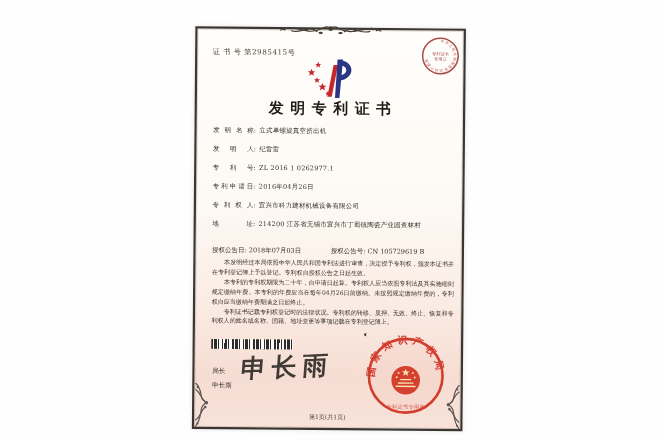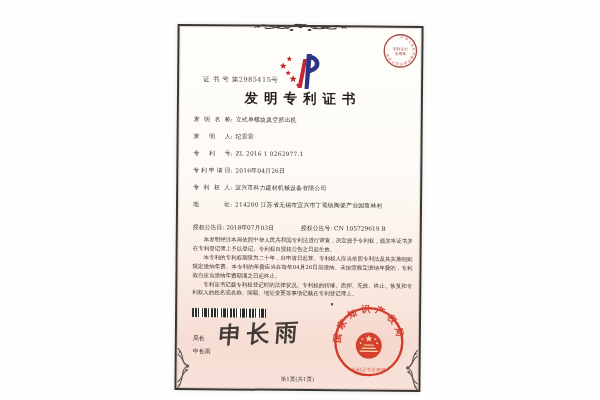--- a/index.html
+++ b/index.html
@@ -9,21 +9,21 @@
     position:absolute;left:176px;top:25px;width:246px;height:366px;
     border:2px solid #3c3631;box-sizing:border-box;
     background:linear-gradient(180deg,#fffefb 0%,#fdfaf5 42%,#fbeee6 66%,#f6ddd3 87%,#f8e2d9 100%);
     transform:rotate(0.5deg);
     box-shadow:inset 0 0 0 1px rgba(90,80,70,0.18), 0 0 5px rgba(0,0,0,0.10);
   }
   .ornament-top{position:absolute;top:-9px;left:50%;transform:translateX(-50%);width:100px;height:18px;}
   .corner-flourish{position:absolute;bottom:-2px;width:26px;height:42px;opacity:.85;}
   .corner-flourish.left{left:-1px;}
   .corner-flourish.right{right:-1px;transform:scaleX(-1);}
-  .cert-no{position:absolute;top:17px;left:24px;font-size:6.5px;color:#463b33;letter-spacing:.5px;white-space:nowrap;margin-top:32px;}
+  .cert-no{position:absolute;top:17px;left:14px;font-size:6.5px;color:#463b33;letter-spacing:.5px;white-space:nowrap;}
   .top-stamp{position:absolute;top:4px;right:2px;width:38px;height:38px;opacity:.9;}
   .logo{position:absolute;top:25px;left:50%;transform:translateX(-50%);width:44px;height:40px;}
   .title{position:absolute;top:63px;left:0;width:100%;text-align:center;
     font-size:13.5px;font-weight:bold;color:#211b15;letter-spacing:6px;text-indent:6px;white-space:nowrap;}
   .fields{position:absolute;top:89px;left:15px;right:4px;font-size:5.9px;color:#38302a;}
   .field-row{height:17px;line-height:8px;display:flex;align-items:flex-start;white-space:nowrap;}
   .field-label{display:inline-block;width:37px;text-align:justify;text-align-last:justify;flex:0 0 37px;}
   .field-colon{margin:0 3px 0 0;}
   .field-value{letter-spacing:.2px;}
   .grant-row{position:absolute;top:197px;left:15px;right:4px;font-size:5.9px;color:#38302a;display:flex;white-space:nowrap;}

